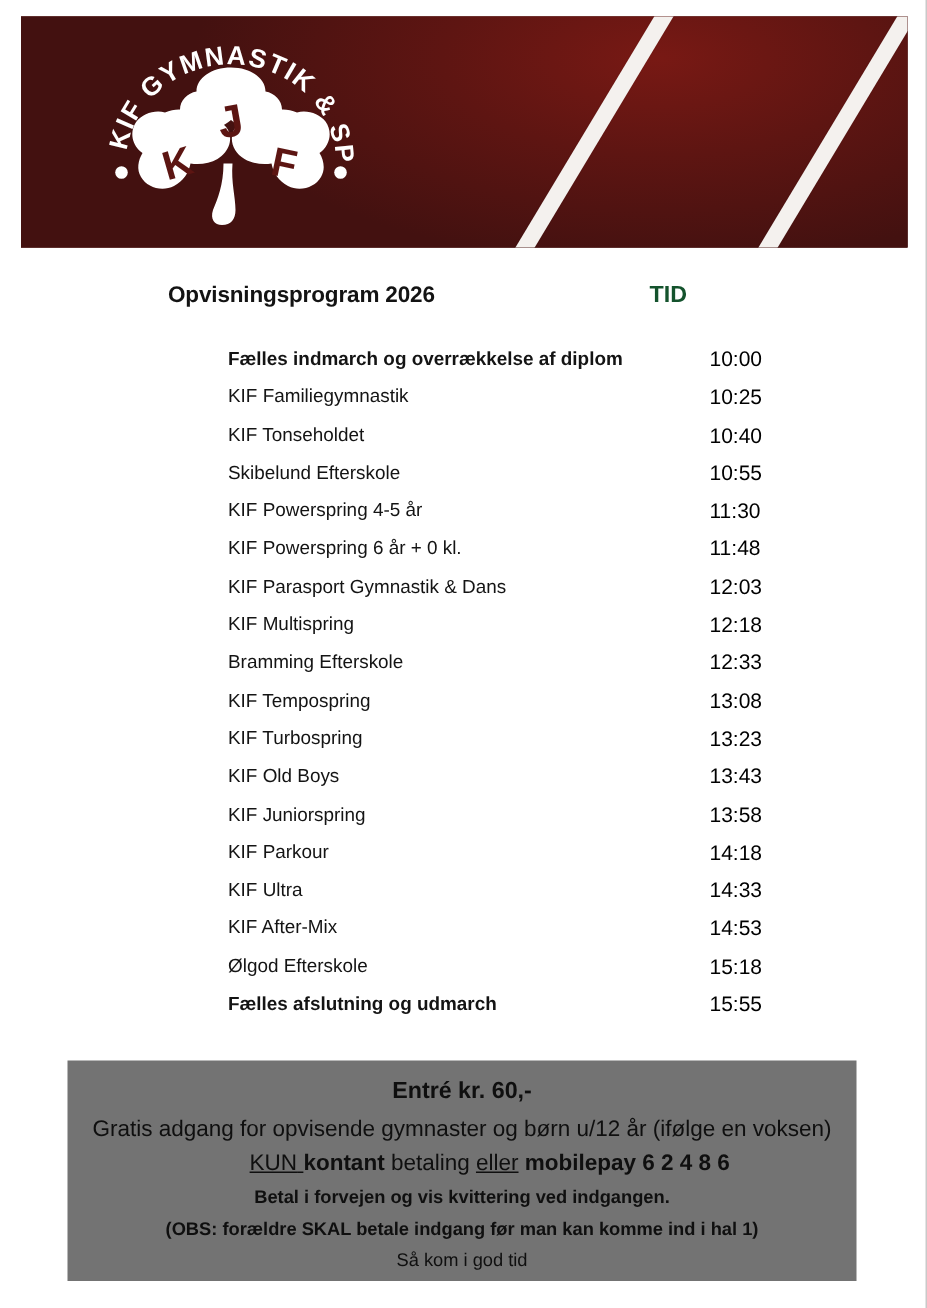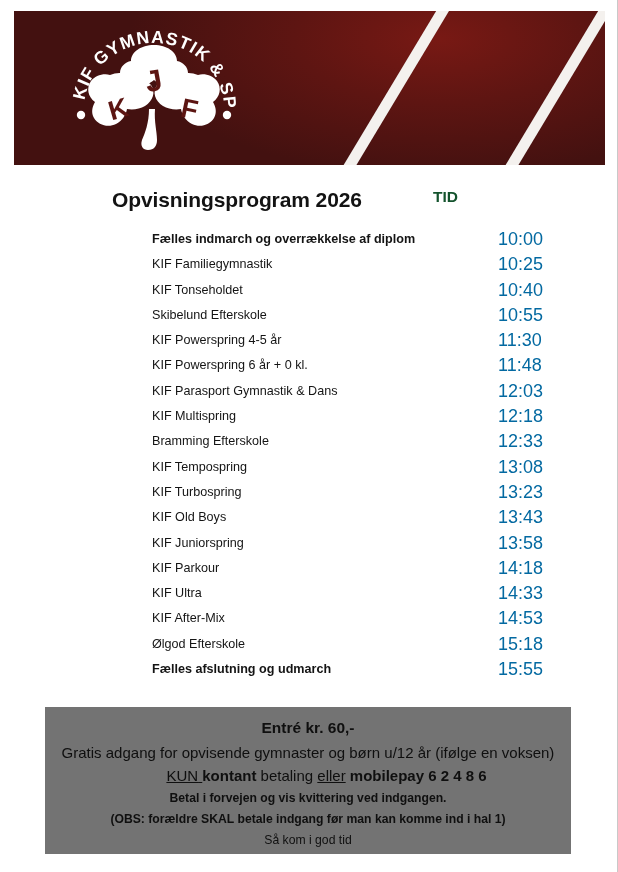--- a/index.html
+++ b/index.html
@@ -68,21 +68,21 @@
     width: 612px;
   }
   .head-row {
     position: relative;
     height: 62px;
   }
   .head-title {
     position: absolute;
     left: 112px;
     top: 23px;
-    font-size: 21px;
+    font-size: 15px;
     font-weight: bold;
     color: #131313;
     letter-spacing: -0.1px;
   }
   .head-time {
     position: absolute;
     left: 433px;
     top: 23px;
     font-size: 15.5px;
     font-weight: bold;
@@ -102,24 +102,24 @@
   .prow .nm {
     position: absolute;
     left: 112px;
     top: 0;
     font-size: 12.6px;
     color: #141414;
     white-space: nowrap;
   }
   .prow .tm {
     position: absolute;
-    left: 458px;
+    left: 433px;
     top: 0;
-    font-size: 18px;
-    color: #0369a1;
+    font-size: 14px;
+    color: #000000;
   }
   .prow.bold .nm { font-weight: bold; }
 
   
   .notice {
     position: absolute;
     left: 45px;
     top: 707px;
     width: 526px;
     height: 147px;

